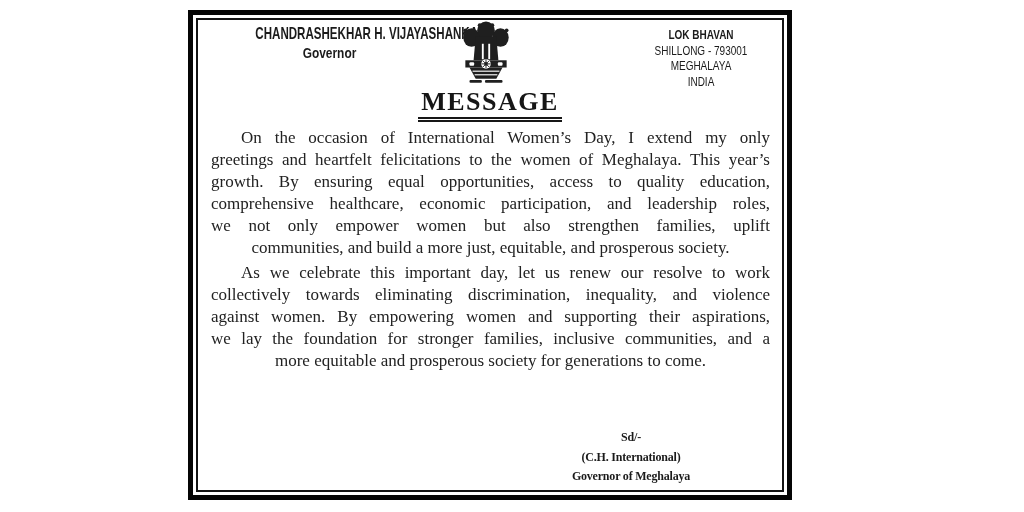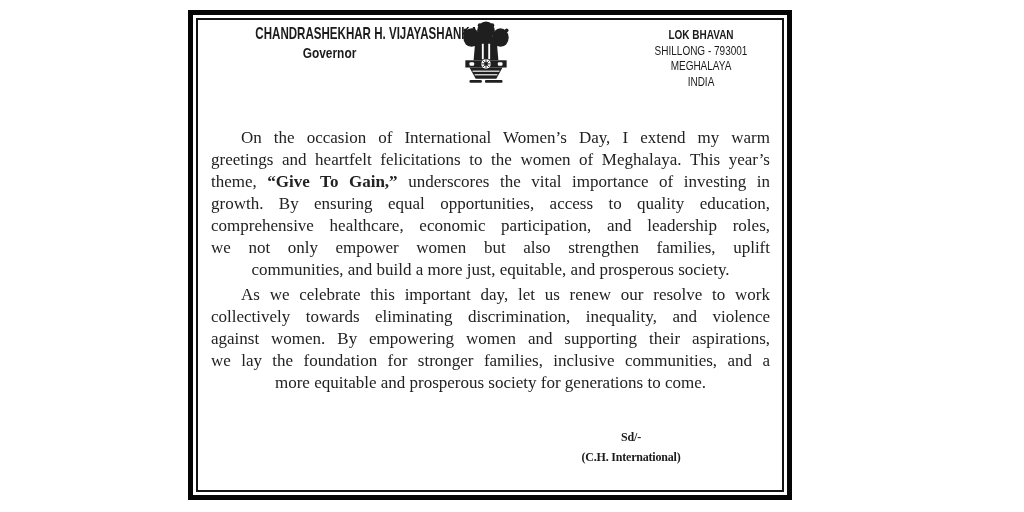--- a/index.html
+++ b/index.html
@@ -128,38 +128,41 @@
       </svg>
     </div>
 
     <div class="right-block">
       <div class="addr-bold">LOK BHAVAN</div>
       <div>SHILLONG - 793001</div>
       <div>MEGHALAYA</div>
       <div>INDIA</div>
     </div>
 
+    <div class="heading-wrap">
+      <span class="heading">MESSAGE</span>
+    </div>
 
     <div class="body">
         <div class="para">
-          <div class="jline indent"><span>On the occasion of International Women’s Day, I extend my warm</span></div>
+          <div class="jline indent"><span>On the occasion of International Women’s Day, I extend my only</span></div>
           <div class="jline"><span>greetings and heartfelt felicitations to the women of Meghalaya. This year’s</span></div>
-          <div class="jline"><span>theme, </span><span class="b">“Give To Gain,”</span><span> underscores the vital importance of investing in</span></div>
           <div class="jline"><span>growth. By ensuring equal opportunities, access to quality education,</span></div>
           <div class="jline"><span>comprehensive healthcare, economic participation, and leadership roles,</span></div>
           <div class="jline"><span>we not only empower women but also strengthen families, uplift</span></div>
           <div class="jline last"><span>communities, and build a more just, equitable, and prosperous society.</span></div>
         </div>
         <div class="para">
           <div class="jline indent"><span>As we celebrate this important day, let us renew our resolve to work</span></div>
           <div class="jline"><span>collectively towards eliminating discrimination, inequality, and violence</span></div>
           <div class="jline"><span>against women. By empowering women and supporting their aspirations,</span></div>
           <div class="jline"><span>we lay the foundation for stronger families, inclusive communities, and a</span></div>
           <div class="jline last"><span>more equitable and prosperous society for generations to come.</span></div>
         </div>
       </div>
 
     <div class="signature">
       <div>Sd/-</div>
       <div>(C.H. International)</div>
+      <div>Governor of Meghalaya</div>
     </div>
   </div>
 </div>
 
 </body></html>

